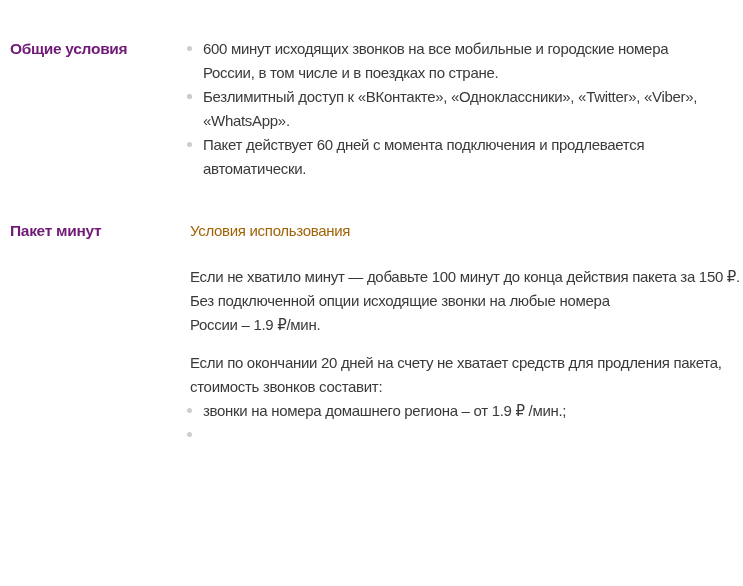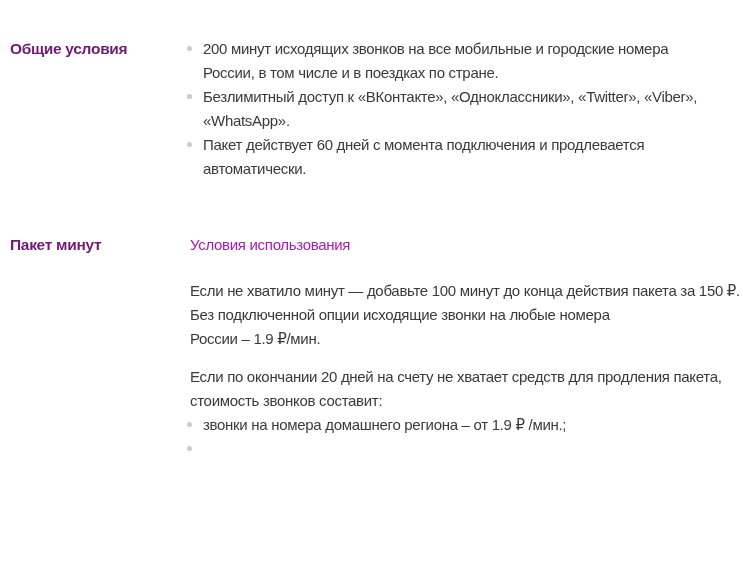--- a/index.html
+++ b/index.html
@@ -10,42 +10,42 @@
     overflow: hidden;
     font-family: "Liberation Sans", "DejaVu Sans", sans-serif;
   }
   .page {
     box-sizing: border-box;
     width: 743px;
     height: 586px;
     padding: 37px 0 0 10px;
   }
   .row { display: flex; align-items: flex-start; }
-  .row-2 { margin-top: 52px; }
+  .row-2 { margin-top: 38px; }
   .label {
     flex: none;
     width: 180px;
     margin: 0;
     font-size: 15.5px;
     line-height: 24px;
     font-weight: 700;
     color: #701a75;
     letter-spacing: -0.3px;
   }
   .content {
     width: 553px;
     font-size: 15px;
     line-height: 24px;
     color: #3a3a3a;
     letter-spacing: -0.3px;
   }
   .content p { margin: 0; white-space: pre-line; }
   p.intro   { margin-bottom: 16px; }
   p.subheading {
-    color: #a21caf;
+    color: #a16207;
     margin-bottom: 22px;
   }
   p.add-minutes { margin-bottom: 14px; }
   ul.list {
     margin: 0;
     padding: 0;
     list-style: none;
   }
   ul.list li {
     position: relative;
@@ -67,21 +67,21 @@
 
 <div class="page">
 
   <section class="row row-1">
     <h2 class="label">Общие условия</h2>
     <div class="content">
       <ul class="list">
 
           <li>
             <span class="dot"></span>
-            <span class="li-text">200 минут исходящих звонков на все мобильные и городские номера
+            <span class="li-text">600 минут исходящих звонков на все мобильные и городские номера
 России, в том числе и в поездках по стране.</span>
           </li>
 
           <li>
             <span class="dot"></span>
           </li>
 
           <li>
             <span class="dot"></span>
             <span class="li-text">Безлимитный доступ к «ВКонтакте», «Одноклассники», «Twitter», «Viber»,

